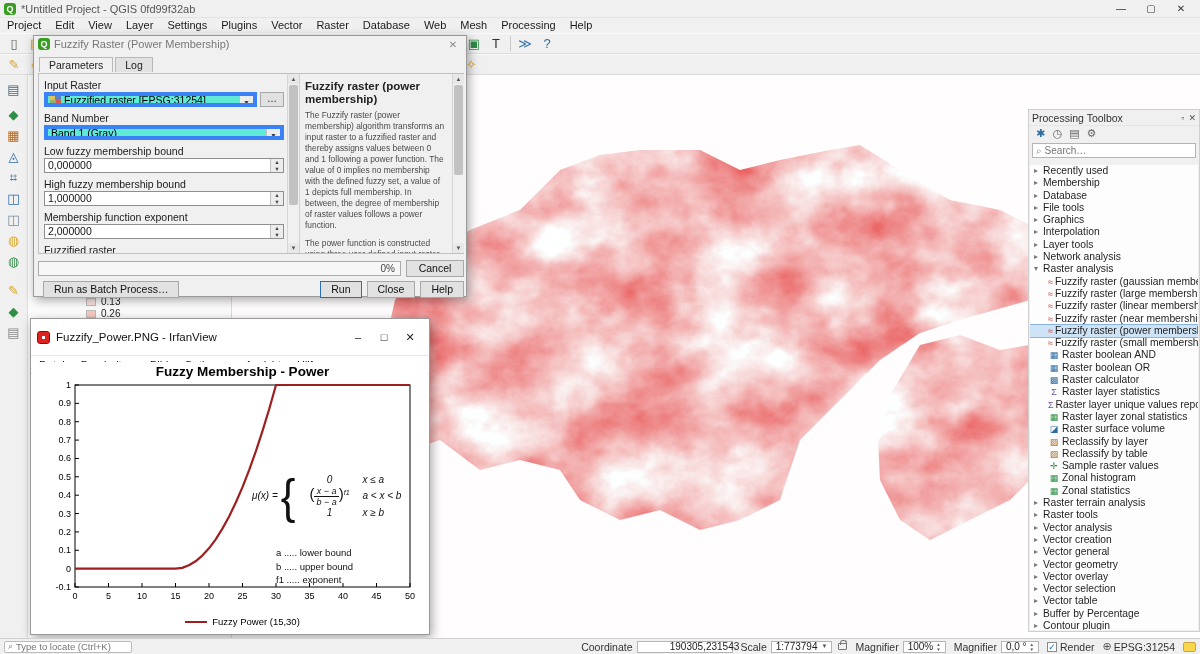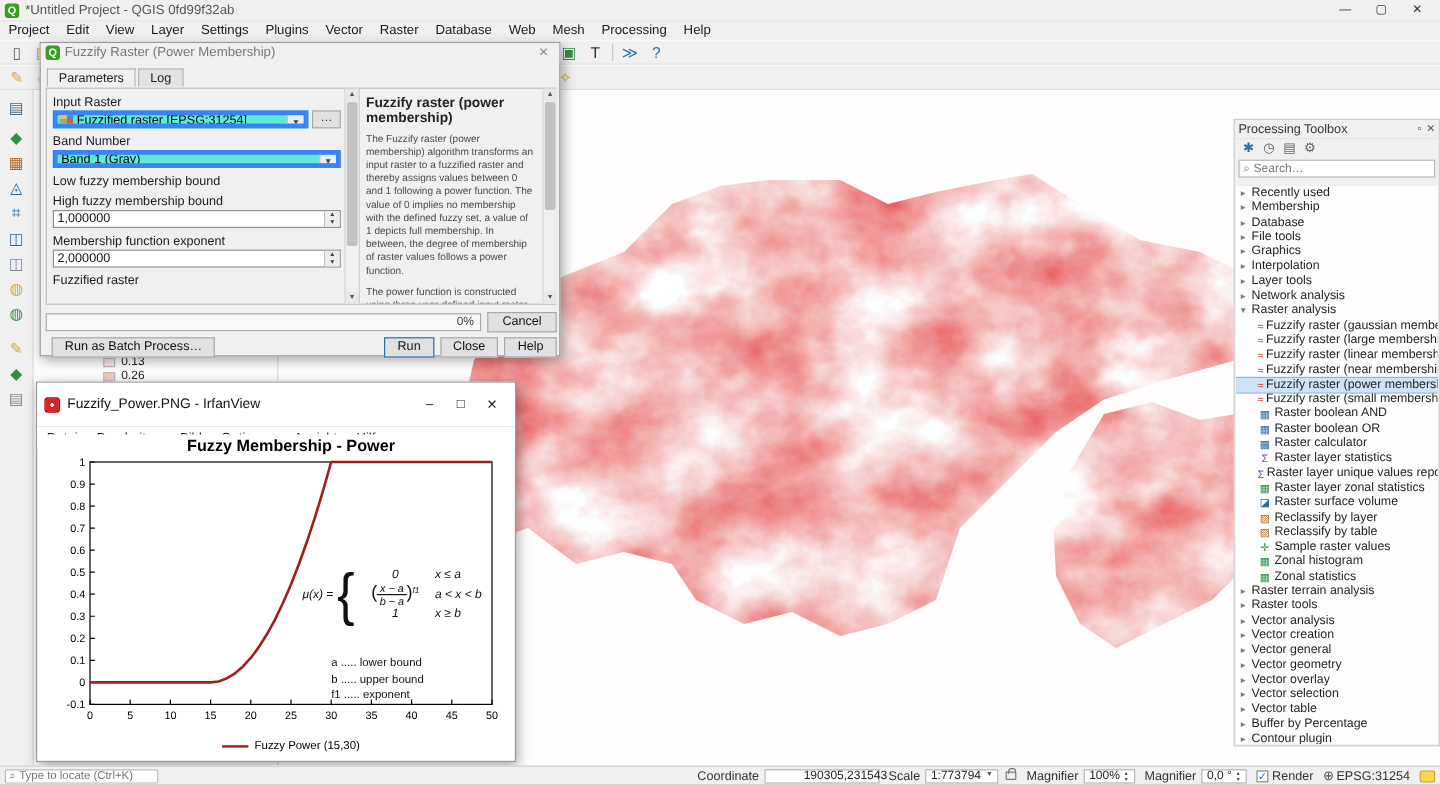--- a/index.html
+++ b/index.html
@@ -28,21 +28,21 @@
   .layers-panel{position:absolute;left:28px;top:75px;width:204px;height:563px;background:#fcfcfc;border-right:1px solid #ddd;z-index:2;}
   .legend-frag{position:absolute;left:58px;top:221px;font-size:10px;color:#222;}
   .legend-row{display:flex;align-items:center;height:11px;margin-bottom:1px;}
   .legend-swatch{width:10px;height:8px;border:1px solid #bbb;margin-right:5px;}
 
   
   .map-canvas{position:absolute;left:232px;top:75px;width:968px;height:563px;background:#fffdfd;z-index:1;}
   .map-canvas svg{display:block;}
 
   
-  .toolbox-panel{position:absolute;left:1028px;top:99px;width:172px;height:523px;background:#f0f0f0;border:1px solid #cfcfcf;z-index:5;font-size:10.5px;}
+  .toolbox-panel{position:absolute;left:1028px;top:109px;width:172px;height:523px;background:#f0f0f0;border:1px solid #cfcfcf;z-index:5;font-size:10.5px;}
   .tbx-titlerow{display:flex;align-items:center;height:15px;padding:1px 3px;color:#333;}
   .tbx-title{font-size:10.5px;}
   .tbx-wbtns{margin-left:auto;display:flex;gap:4px;color:#555;font-size:9px;}
   .tbx-icons{display:flex;align-items:center;height:16px;padding:0 3px;border-top:1px solid #e5e5e5;}
   .tbx-ic{width:17px;text-align:center;font-size:11px;}
   .tbx-search{margin:2px 3px;height:15px;border:1px solid #b5b5b5;background:#fff;display:flex;align-items:center;padding:0 3px;}
   .tbx-search .sicon{color:#888;font-size:10px;margin-right:3px;}
   .tbx-search input{border:none;outline:none;flex:1;font-size:10px;color:#444;background:transparent;}
   .tbx-tree{position:absolute;left:1px;top:55px;right:1px;bottom:1px;background:#fdfdfd;overflow:hidden;}
   .tree-row{display:flex;align-items:center;height:12.3px;line-height:12.3px;font-size:10.3px;color:#1e1e1e;white-space:nowrap;padding-left:4px;}
@@ -473,20 +473,29 @@
           <div class="dots-btn">…</div>
         </div>
         <div class="flabel">Band Number</div>
         <div class="frow">
           <div class="combo">
             <span class="ctext">Band 1 (Gray)</span>
             <span class="carr">▼</span>
           </div>
         </div>
         <div class="flabel">Low fuzzy membership bound</div>
+        <div class="frow">
+          <div class="spin">
+            <span class="sval">0,000000</span>
+            <span class="sarrs">
+                <span>▲</span>
+                <span>▼</span>
+              </span>
+          </div>
+        </div>
         <div class="flabel">High fuzzy membership bound</div>
         <div class="frow">
           <div class="spin">
             <span class="sval">1,000000</span>
             <span class="sarrs">
                 <span>▲</span>
                 <span>▼</span>
               </span>
           </div>
         </div>

